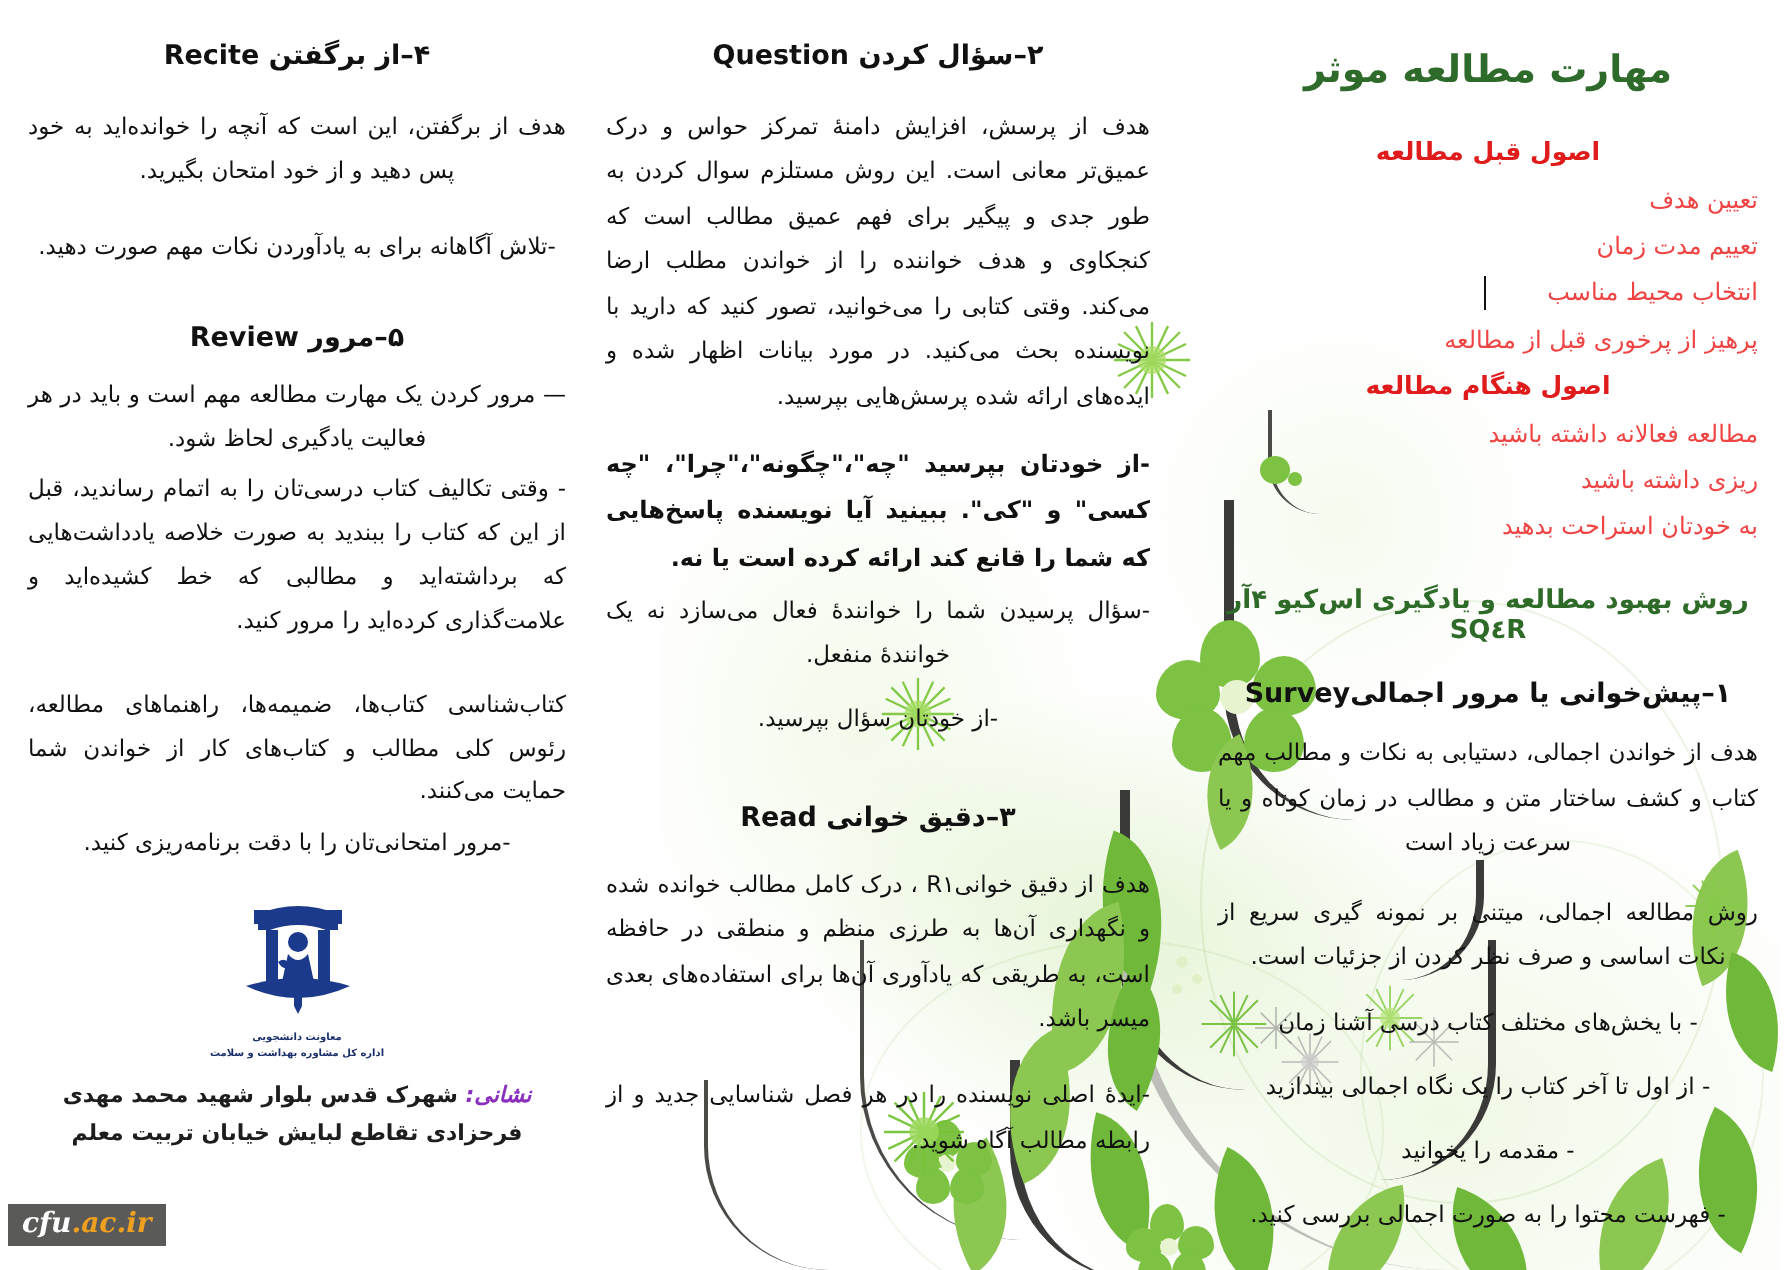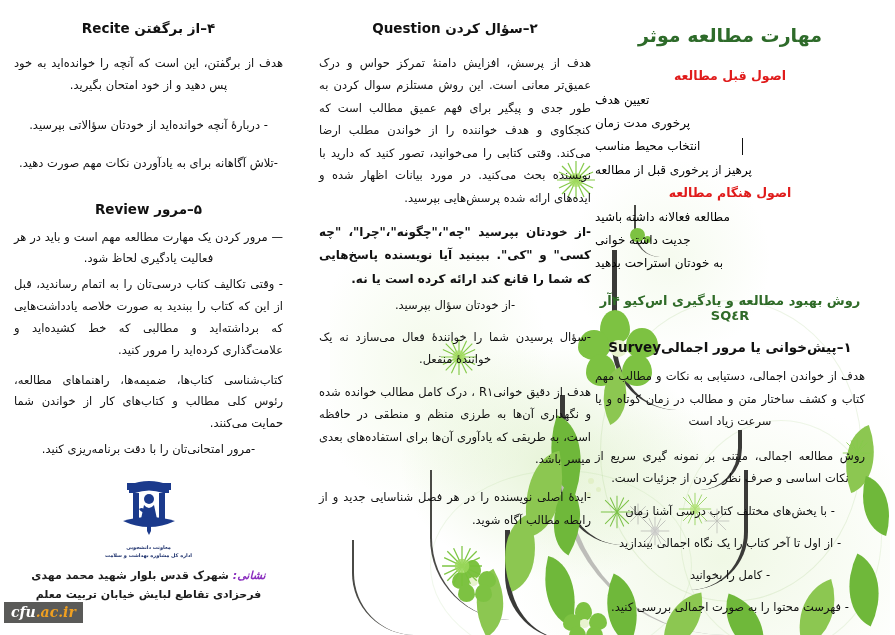--- a/index.html
+++ b/index.html
@@ -103,22 +103,22 @@
   
   .content { position: relative; z-index: 5; height: 100%; }
 
   .col {
     position: absolute;
     top: 0;
     height: 635px;
     box-sizing: border-box;
     padding: 10px 14px 6px 14px;
   }
-  .col-right { right: 16px;   width: 298px; }
-  .col-mid   { right: 290px; width: 300px; }
+  .col-right { right: 2px;   width: 298px; }
+  .col-mid   { right: 306px; width: 300px; }
   .col-left  { right: 598px; width: 297px; }
 
   .main-title {
     color: #2e6b2a;
     font-weight: bold;
     font-size: 19px;
     text-align: center;
     margin: 14px 0 22px 0;
     letter-spacing: 0;
   }
@@ -130,23 +130,23 @@
     margin: 4px 0 9px 0;
   }
   .sub-green {
     color: #2f6b28;
     font-weight: bold;
     font-size: 13px;
     text-align: center;
     margin: 22px 0 16px 0;
   }
   .bullet-center {
-    color: #000000;
+    color: #ef4444;
     font-size: 12px;
-    text-align: left;
+    text-align: right;
     margin: 0 0 7px 0;
     line-height: 1.35;
   }
   .sec-head {
     color: #111;
     font-weight: bold;
     font-size: 13.5px;
     margin: 14px 0 12px 0;
     text-align: right;
   }
@@ -409,63 +409,63 @@
     <div class="dot-bud" style="left:586px;top:492px;width:5px;height:5px;background:#e2f0c8;"></div>
   </div>
 
   <div class="content">
 
     <div class="col col-right">
       <div class="main-title">مهارت مطالعه موثر</div>
 
       <div class="sub-red">اصول قبل مطالعه</div>
       <div class="bullet-center">تعیین هدف</div>
-      <div class="bullet-center">پرخوری مدت زمان</div>
+      <div class="bullet-center">تعییم مدت زمان</div>
       <div class="bullet-center">انتخاب محیط مناسب</div>
       <div class="bullet-center">پرهیز از پرخوری قبل از مطالعه</div>
 
       <div class="sub-red" style="margin-top:6px;">اصول هنگام مطالعه</div>
       <div class="bullet-center">مطالعه فعالانه داشته باشید</div>
-      <div class="bullet-center">جدیت داشته خوانی</div>
+      <div class="bullet-center">ریزی داشته باشید</div>
       <div class="bullet-center">به خودتان استراحت بدهید</div>
 
       <div class="sub-green">روش بهبود مطالعه و یادگیری اس‌کیو ۴آر SQ٤R</div>
 
       <div class="sec-head centered" style="margin-bottom:10px;">۱–پیش‌خوانی یا مرور اجمالیSurvey</div>
       <div class="para j">هدف از خواندن اجمالی، دستیابی به نکات و مطالب مهم کتاب و کشف ساختار متن و مطالب در زمان کوتاه و یا سرعت زیاد است</div>
       <div class="para j">روش مطالعه اجمالی، میتنی بر نمونه گیری سریع از نکات اساسی و صرف نظر کردن از جزئیات است.</div>
       <div class="bullet">- با یخش‌های مختلف کتاب درسی آشنا زمان</div>
       <div class="bullet">- از اول تا آخر کتاب را یک نگاه اجمالی بیندازید</div>
-      <div class="bullet">- کامل را یخوانید</div>
+      <div class="bullet">- مقدمه را یخوانید</div>
       <div class="bullet">- فهرست محتوا را به صورت اجمالی بررسی کنید.</div>
 
     </div>
     <div class="caret"></div>
 
     <div class="col col-mid">
       <div class="sec-head centered" style="margin-top:10px;margin-bottom:16px;">۲–سؤال کردن Question</div>
       <div class="para">هدف از پرسش، افزایش دامنهٔ تمرکز حواس و درک عمیق‌تر معانی است. این روش مستلزم سوال کردن به طور جدی و پیگیر برای فهم عمیق مطالب است که کنجکاوی و هدف خواننده را از خواندن مطلب ارضا می‌کند. وقتی کتابی را می‌خوانید، تصور کنید که دارید با نویسنده بحث می‌کنید. در مورد بیانات اظهار شده و ایده‌های ارائه شده پرسش‌هایی بپرسید.</div>
       <div class="quote-line">-از خودتان بپرسید "چه"،"چگونه"،"چرا"، "چه کسی" و "کی". ببینید آیا نویسنده پاسخ‌هایی که شما را قانع کند ارائه کرده است یا نه.</div>
+      <div class="bullet rt">-سؤال پرسیدن شما را خوانندهٔ فعال می‌سازد نه یک خوانندهٔ منفعل.</div>
       <div class="bullet rt">-از خودتان سؤال بپرسید.</div>
-      <div class="bullet rt">-سؤال پرسیدن شما را خوانندهٔ فعال می‌سازد نه یک خوانندهٔ منفعل.</div>
-
+
+      <div class="sec-head centered" style="margin-top:30px;margin-bottom:14px;">۳–دقیق خوانی Read</div>
       <div class="para">هدف از دقیق خوانیR۱ ، درک کامل مطالب خوانده شده و نگهداری آن‌ها به طرزی منظم و منطقی در حافظه است، به طریقی که یادآوری آن‌ها برای استفاده‌های بعدی میسر باشد.</div>
       <div class="para" style="margin-top:16px;">-ایدهٔ اصلی نویسنده را در هر فصل شناسایی جدید و از رابطه مطالب آگاه شوید.</div>
 
     </div>
 
     <div class="col col-left">
       <div class="sec-head centered" style="margin-top:10px;margin-bottom:16px;">۴–از برگفتن  Recite</div>
       <div class="para j">هدف از برگفتن، این است که آنچه را خوانده‌اید به خود پس دهید و از خود امتحان بگیرید.</div>
-      <div class="bullet" style="margin-top:18px;">- دربارهٔ آنچه خوانده‌اید از خودتان سؤالاتی بپرسید.</div>
       <div class="bullet" style="margin-top:16px;">-تلاش آگاهانه برای به یادآوردن نکات مهم صورت دهید.</div>
 
       <div class="sec-head centered" style="margin-top:26px;margin-bottom:10px;">۵–مرور Review</div>
       <div class="bullet rt" style="margin-bottom:4px;">— مرور کردن یک مهارت مطالعه مهم است و باید در هر فعالیت یادگیری لحاظ شود.</div>
-      <div class="para" style="margin-bottom:8px;line-height:1.9;">- وقتی تکالیف کتاب درسی‌تان را به اتمام رساندید، قبل از این که کتاب را ببندید به صورت خلاصه یادداشت‌هایی که برداشته‌اید و مطالبی که خط کشیده‌اید و علامت‌گذاری کرده‌اید را مرور کنید.</div>
+      <div class="para" style="margin-bottom:20px;line-height:1.9;">- وقتی تکالیف کتاب درسی‌تان را به اتمام رساندید، قبل از این که کتاب را ببندید به صورت خلاصه یادداشت‌هایی که برداشته‌اید و مطالبی که خط کشیده‌اید و علامت‌گذاری کرده‌اید را مرور کنید.</div>
       <div class="para" style="margin-bottom:4px;line-height:1.9;">کتاب‌شناسی کتاب‌ها، ضمیمه‌ها، راهنماهای مطالعه، رئوس کلی مطالب و کتاب‌های کار از خواندن شما حمایت می‌کنند.</div>
       <div class="bullet rt" style="margin-bottom:2px;">-مرور امتحانی‌تان را با دقت برنامه‌ریزی کنید.</div>
 
       <div class="logo-wrap">
         <svg class="logo-mark" viewBox="0 0 64 62">
           <path d="M10 8 h44 a0 0 0 0 1 0 0 v7 h-7 v-3 h-30 v3 h-7 z" fill="#1b3a8c"></path>
           <path d="M10 8 h44 v8 h-6 v28 h-32 v-28 h-6 z" fill="none"></path>
           <path d="M12 10 q20 -8 40 0 v8 h-6 q-14 -5 -28 0 h-6 z" fill="#1b3a8c"></path>
           <path d="M16 18 h6 v26 h-6 z" fill="#1b3a8c"></path>
           <path d="M42 18 h6 v26 h-6 z" fill="#1b3a8c"></path>

